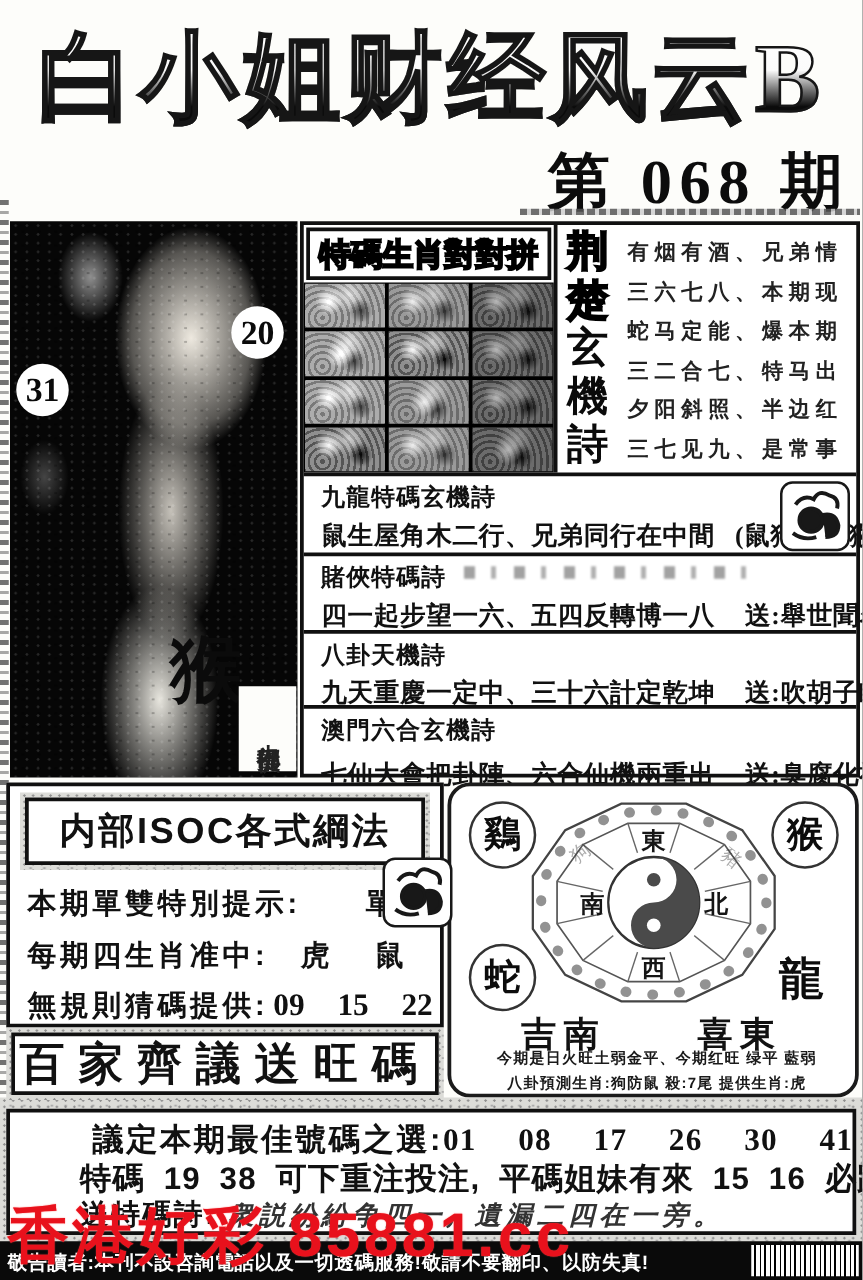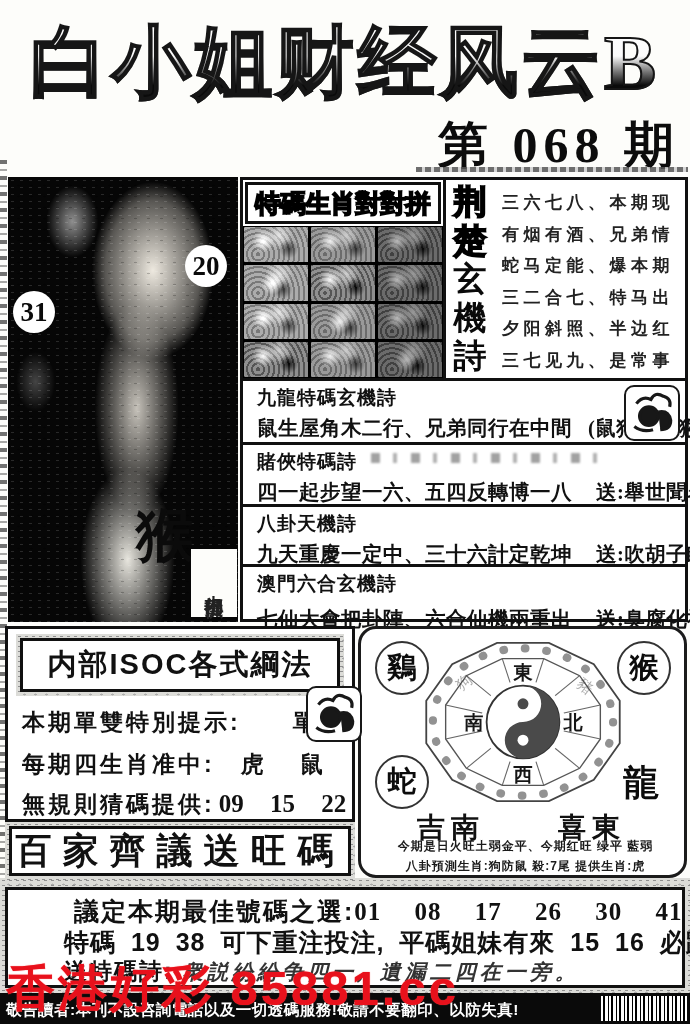--- a/index.html
+++ b/index.html
@@ -182,22 +182,22 @@
       </div>
       <div class="jingchu-sub">
         <div class="jc-title-col">
           <div class="outline-white">荆</div>
           <div class="outline-white">楚</div>
           <div>玄</div>
           <div>機</div>
           <div>詩</div>
         </div>
         <div class="jc-lines">
+          <div>有烟有酒、兄弟情</div>
           <div>三六七八、本期现</div>
-          <div>有烟有酒、兄弟情</div>
           <div>蛇马定能、爆本期</div>
           <div>三二合七、特马出</div>
           <div>夕阳斜照、半边红</div>
           <div>三七见九、是常事</div>
         </div>
       </div>
     </div>
 
     <div class="prow row1">
       <div class="prow-title">九龍特碼玄機詩</div>

